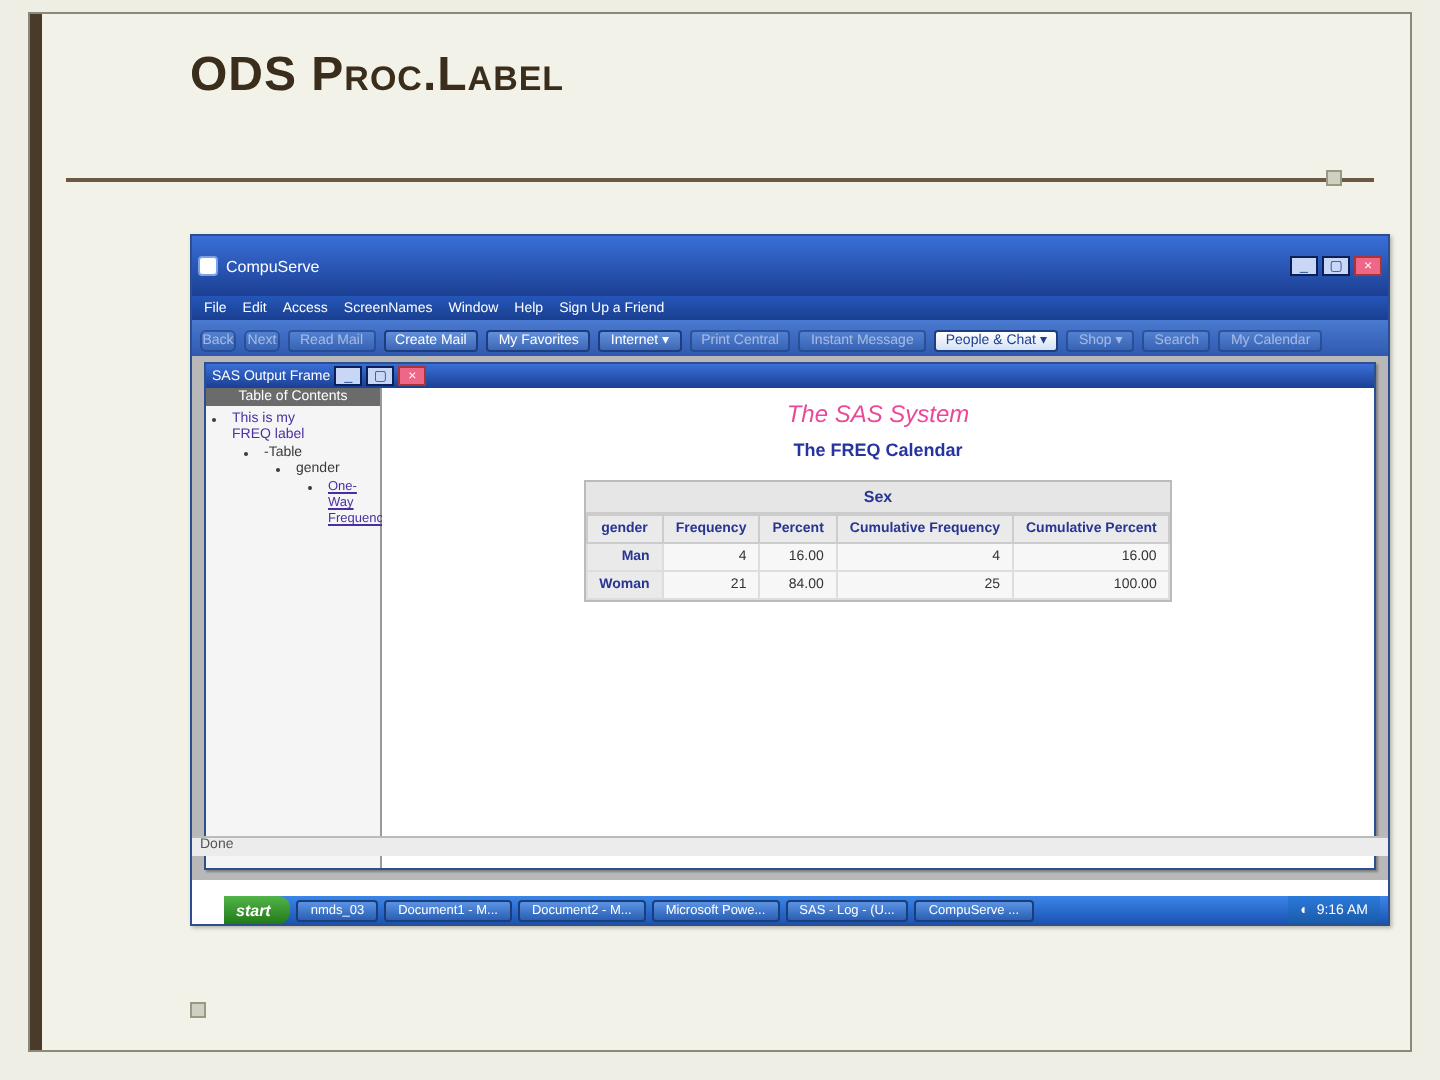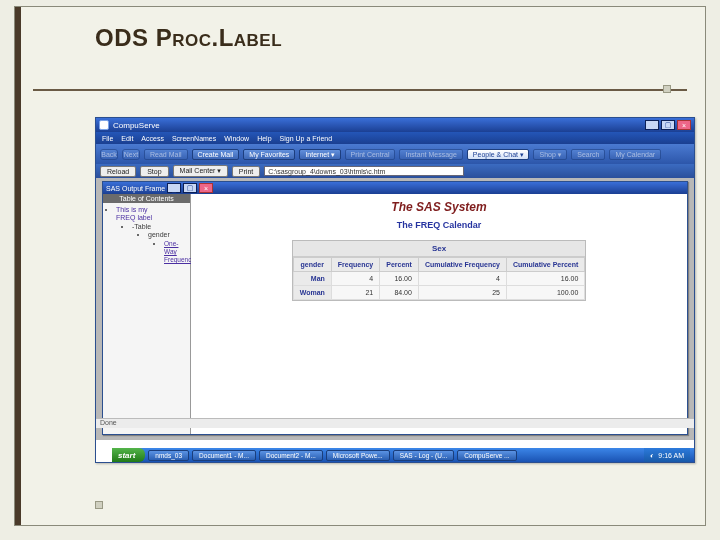--- a/index.html
+++ b/index.html
@@ -42,21 +42,21 @@
   .browser {
     position: absolute; left: 80px; top: 110px;
     width: 600px; height: 346px;
     background: #fff;
     border: 1px solid #2b4f8f;
     box-shadow: 1px 1px 2px rgba(0,0,0,0.25);
     font-size: 8px;
     color: #222;
   }
   .titlebar {
-    height: 14px; background: linear-gradient(#3a6fd8, #1b3f93);
+    height: 30px; background: linear-gradient(#3a6fd8, #1b3f93);
     display: flex; align-items: center; padding: 0 3px;
     color: #fff; font-size: 8px;
   }
   .titlebar .tb-icon {
     width: 10px; height: 10px; background: #fff; border-radius: 2px;
     margin-right: 4px; display:inline-block; border:1px solid #7aa2e8;
   }
   .titlebar .tb-spacer { flex: 1; }
   .winbtn { width: 14px; height: 10px; margin-left: 2px; border:1px solid #0b2057; background:#c7d7f5; display:inline-flex; align-items:center; justify-content:center; font-size:7px; color:#1b3f93;}
   .winbtn.close { background:#e68; color:#fff; border-color:#a33;}
@@ -109,21 +109,21 @@
     background:#6b6b6b; color:#fff; padding:1px 3px; margin:-2px -3px 3px -3px;
     font-size:7px; text-align:center;
   }
   .toc li { list-style: disc; margin-left:10px; line-height:1.2;}
   .toc a { color:#4b2fa2; text-decoration:underline; font-size:6.5px;}
   .toc .sub { margin-left:6px; }
 
   .report {
     flex:1; background:#fff; padding:4px 6px; display:flex; flex-direction:column; align-items:center;
   }
-  .rep-title { color:#7f1d1d; font-weight:bold; font-style:italic; font-size:12px; margin-top:2px;}
+  .rep-title { color:#ec4899; font-weight:normal; font-style:italic; font-size:12px; margin-top:2px;}
   .rep-sub { color:#2634a0; font-weight:bold; font-size:9px; margin-top:6px; }
   .tbl-wrap { margin-top:10px; border:1px solid #bbb; background:#c4b5fd;}
   .tbl-caption { background:#e6e6e6; color:#283593; font-weight:bold; font-size:8px; text-align:center; padding:3px 0; border-bottom:1px solid #ccc;}
   table.data { border-collapse:collapse; font-size:7px; color:#333;}
   table.data th { background:#eaeaea; color:#283593; font-weight:bold; padding:3px 6px; border:1px solid #ccc; }
   table.data td { background:#f7f7f7; padding:3px 6px; text-align:right; border:1px solid #ddd;}
   table.data td.rowhdr { text-align:right; color:#283593; font-weight:bold; background:#eaeaea;}
 
   .statusbar {
     position:absolute; left:0; right:0; bottom:12px; height:10px;

